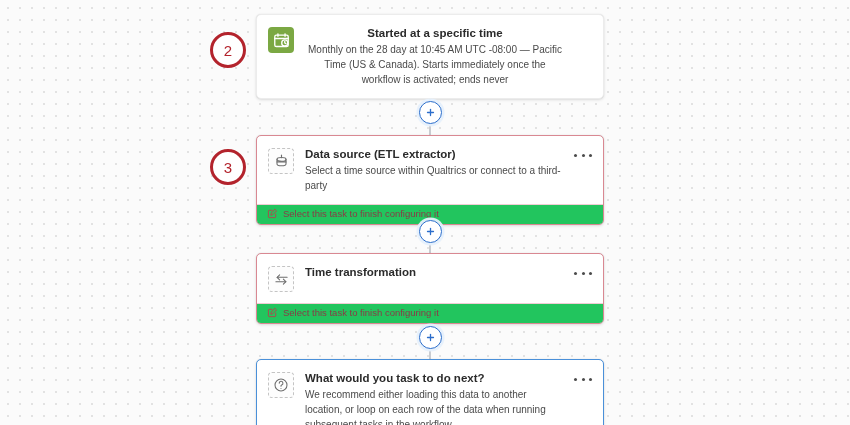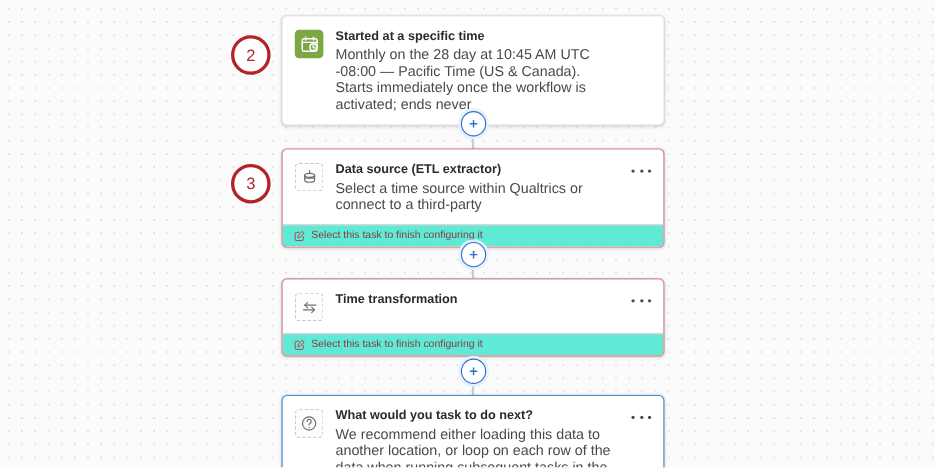--- a/index.html
+++ b/index.html
@@ -73,21 +73,21 @@
   .card {
     position: absolute;
     left: 256px;
     width: 348px;
     background: #ffffff;
     border-radius: 5px;
     box-sizing: border-box;
     box-shadow: 0 1px 3px rgba(0,0,0,0.13), 0 0 1px rgba(0,0,0,0.10);
     overflow: hidden;
   }
-  .card.plain { border: 1px solid #ececec; }
+  .card.plain { border: 1px solid #ececec; text-align: center; }
   .card.error { border: 1px solid #d98892; }
   .card.info  { border: 1.5px solid #4a90d9; }
 
   .card-body {
     display: flex;
     padding: 11px 12px 11px 11px;
     position: relative;
   }
 
   
@@ -118,21 +118,21 @@
     padding-right: 26px;
   }
   .card-title {
     font-size: 11.5px;
     font-weight: bold;
     color: #2b2b2b;
     line-height: 14px;
     margin-bottom: 2px;
   }
   .card-desc {
-    font-size: 13px;
+    font-size: 10px;
     color: #4a4a4a;
     line-height: 15px;
   }
 
   
   .kebab {
     position: absolute;
     top: 13px;
     right: 11px;
     width: 18px;
@@ -145,25 +145,25 @@
   .kebab i {
     display: block;
     width: 3px;
     height: 3px;
     border-radius: 50%;
     background: #4b4b4b;
   }
 
   
   .card-footer {
-    background: #5eead4;
+    background: #22c55e;
     border-top: 1px solid #f0cdd4;
     padding: 3px 10px 4px 10px;
     display: flex;
-    align-items: center;
+    align-items: flex-start;
     gap: 5px;
   }
   .card-footer .ftxt {
     font-size: 9.5px;
     color: #8a3a46;
     line-height: 12px;
   }
   .card-footer svg { display: block; flex: 0 0 auto; }
 </style>
 </head>

